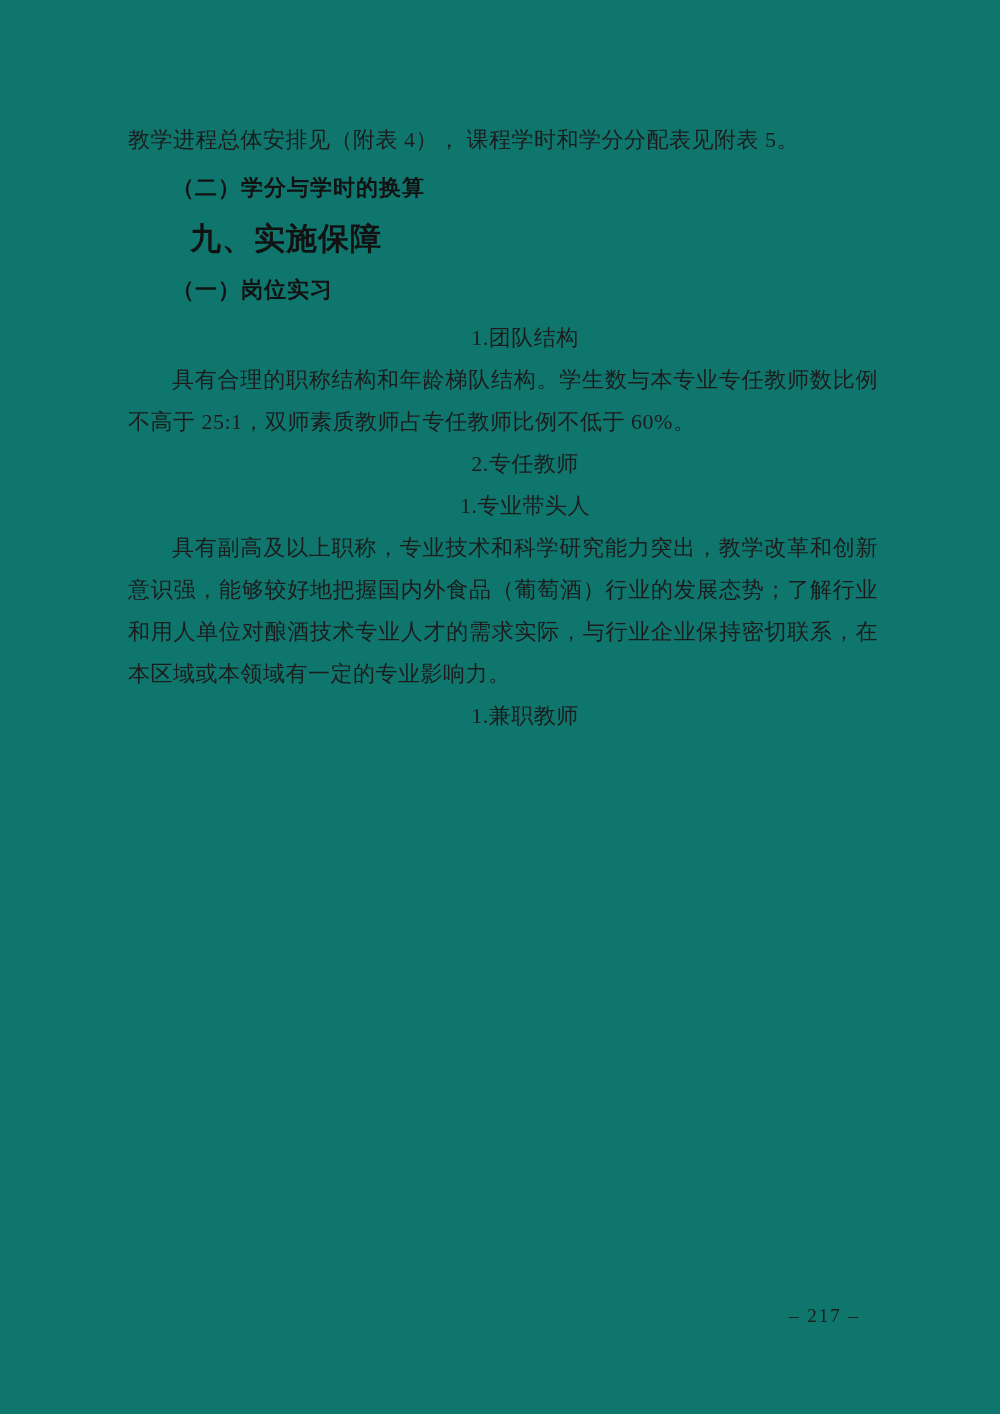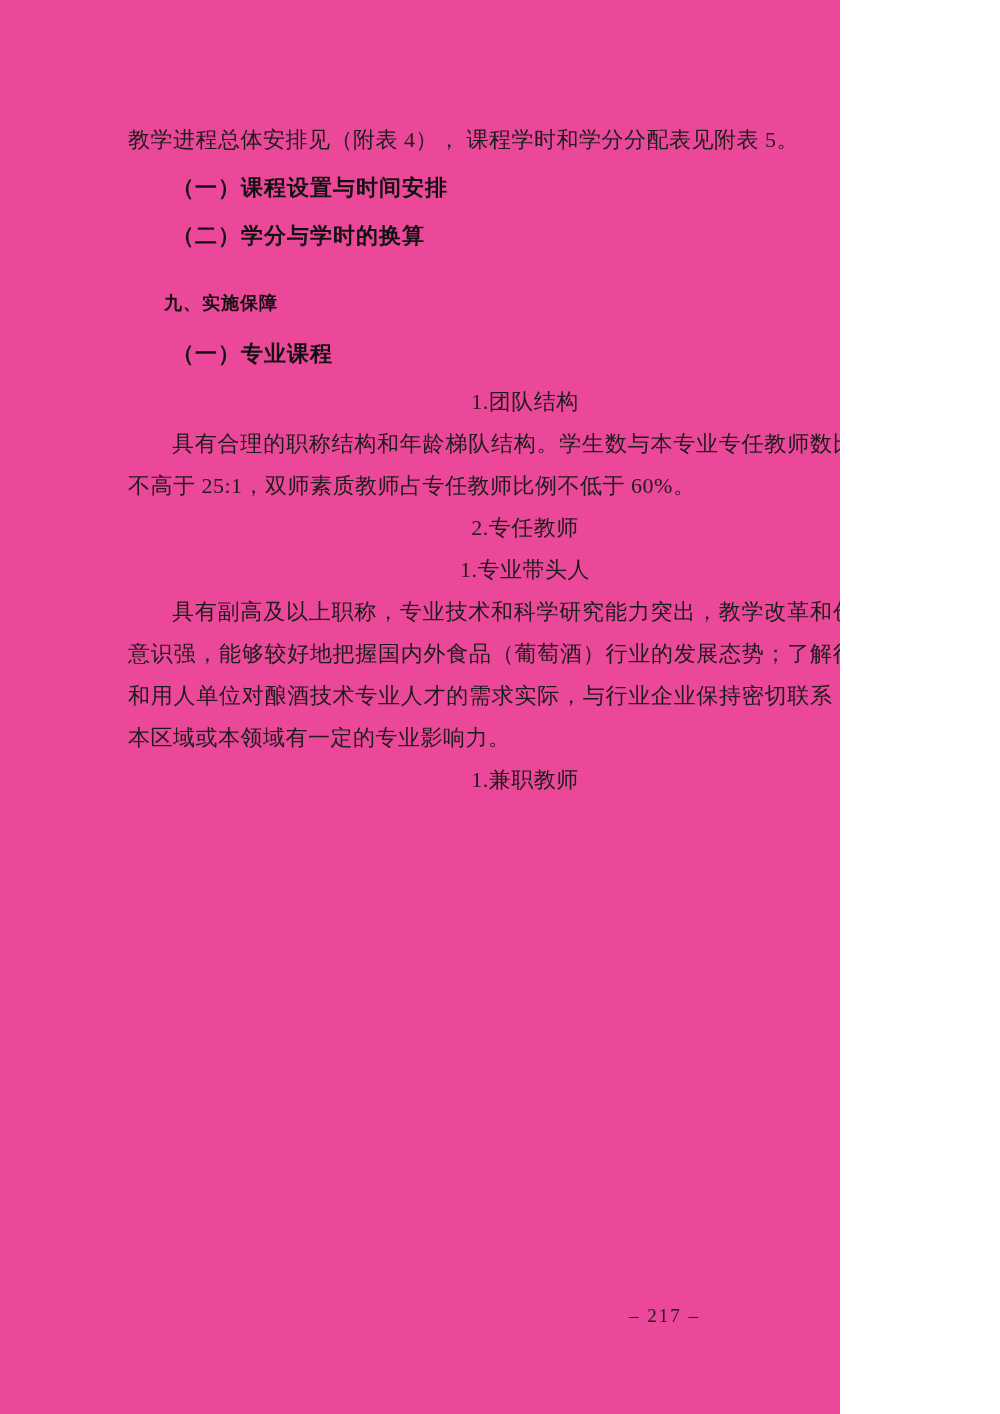--- a/index.html
+++ b/index.html
@@ -1,21 +1,21 @@
 <!DOCTYPE html>
 <html><head>
 <meta charset="utf-8">
 <style>
   * { margin: 0; padding: 0; box-sizing: border-box; }
   html, body { background: #ffffff; }
   .page {
     position: relative;
-    width: 840px;
+    width: 1000px;
     height: 1414px;
-    background: #ec4899;
+    background: #0f766e;
     overflow: hidden;
     color: #1c1c1c;
     font-family: "Liberation Serif", "DejaVu Serif", serif;
   }
   .content {
     position: absolute;
     top: 119px;
     left: 128px;
     width: 750px;
   }
@@ -29,43 +29,42 @@
   .p { text-indent: 2em; }
   .p-cont { text-indent: 0; }
   .sub { text-indent: 2em; text-align: center; }
   .h1, .h2 {
     font-family: "Liberation Sans", "DejaVu Sans", sans-serif;
     font-weight: bold;
     color: #111111;
     margin-left: 2em;
     letter-spacing: 1px;
   }
-  .h1 { font-size: 18px; line-height: 42px; margin-top: 25px; margin-bottom: 9px; }
+  .h1 { font-size: 31px; line-height: 42px; margin-top: 9px; margin-bottom: 9px; }
   .h2 { font-size: 22px; line-height: 42px; margin-top: 6px; margin-bottom: 6px; }
   .footer {
     position: absolute;
     top: 1303px;
     right: 140px;
     font-size: 19px;
     line-height: 26px;
     letter-spacing: 2px;
     color: #1c1c1c;
     font-family: "Liberation Serif", "DejaVu Serif", serif;
   }
 </style>
 </head>
 <body>
 
 <div class="page">
   <div class="content">
     <div class="p-cont">教学进程总体安排见（附表 4）， 课程学时和学分分配表见附表 5。</div>
-    <div class="h2">（一）课程设置与时间安排</div>
     <div class="h2">（二）学分与学时的换算</div>
     <div class="h1">九、实施保障</div>
-    <div class="h2">（一）专业课程</div>
+    <div class="h2">（一）岗位实习</div>
     <div class="sub">1.团队结构</div>
     <div class="p">具有合理的职称结构和年龄梯队结构。学生数与本专业专任教师数比例不高于 25:1，双师素质教师占专任教师比例不低于 60%。</div>
     <div class="sub">2.专任教师</div>
     <div class="sub">1.专业带头人</div>
     <div class="p">具有副高及以上职称，专业技术和科学研究能力突出，教学改革和创新意识强，能够较好地把握国内外食品（葡萄酒）行业的发展态势；了解行业和用人单位对酿酒技术专业人才的需求实际，与行业企业保持密切联系，在本区域或本领域有一定的专业影响力。</div>
     <div class="sub">1.兼职教师</div>
   </div>
   <div class="footer">– 217 –</div>
 </div>
 

